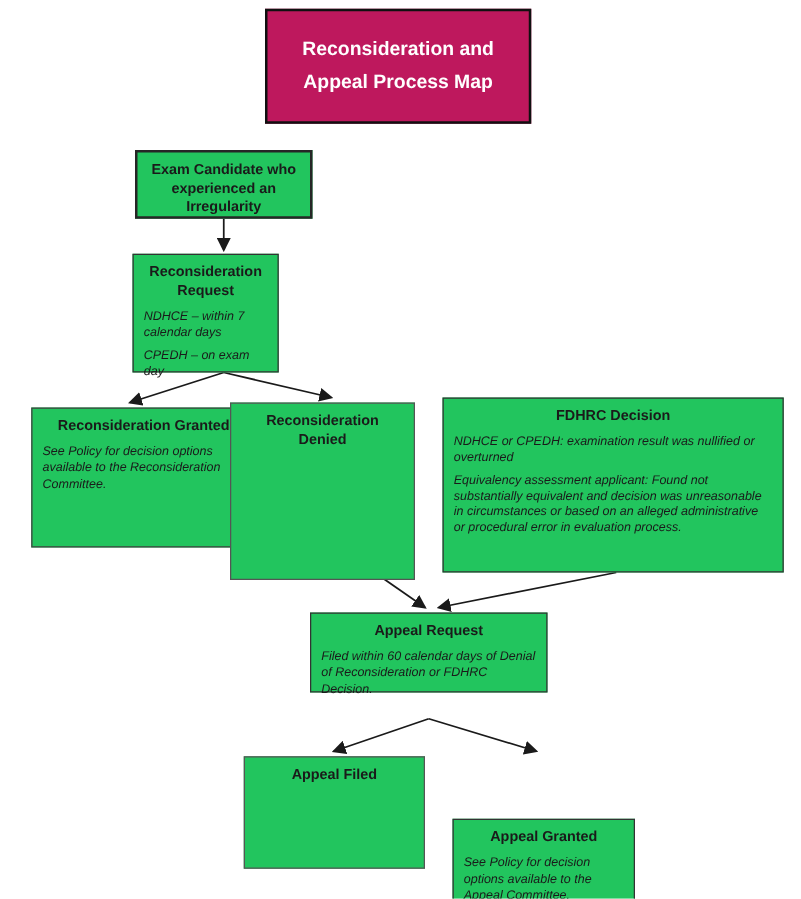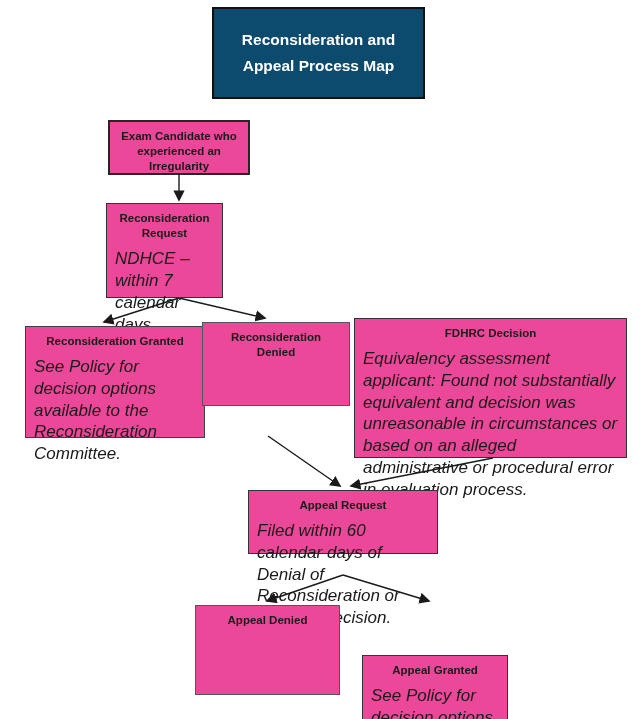--- a/index.html
+++ b/index.html
@@ -17,34 +17,34 @@
   }
   .connector-layer {
     position: absolute;
     left: 0; top: 0;
     width: 641px; height: 719px;
     pointer-events: none;
   }
   .node {
     position: absolute;
     box-sizing: border-box;
-    background: #ec4899;
+    background: #22c55e;
     border: 1.5px solid #3f3f3f;
     color: #1a1a1a;
   }
   .node .node-title {
     font-weight: bold;
     font-size: 11.5px;
     line-height: 1.32;
     text-align: center;
     padding: 7px 10px 2px 10px;
   }
   .node .node-body {
     font-style: italic;
-    font-size: 17px;
+    font-size: 10px;
     line-height: 1.28;
     text-align: left;
     margin: 0;
     padding: 5px 8px 0 8px;
   }
   .title-banner {
     position: absolute;
     left: 212px; top: 7px;
     width: 213px; height: 92px;
     box-sizing: border-box;
@@ -55,21 +55,21 @@
     text-align: center;
     font-weight: bold;
     font-size: 15.5px;
     line-height: 1.65;
     padding: 0 14px;
   }
   
   .n-exam        { left:108px; top:120px; width:142px; height:55px;  border-width:2px; border-color:#262626; }
   .n-request     { left:106px; top:203px; width:117px; height:95px;  border-width:1.5px; border-color:#333333; }
   .n-granted     { left:25px;  top:326px; width:180px; height:112px; }
-  .n-denied      { left:202px; top:322px; width:148px; height:84px; border-color:#555555; }
+  .n-denied      { left:184px; top:322px; width:148px; height:142px; border-color:#555555; }
   .n-fdhrc       { left:354px; top:318px; width:273px; height:140px; border-color:#333333; }
   .n-appeal-req  { left:248px; top:490px; width:190px; height:64px;  border-color:#333333; }
   .n-app-denied  { left:195px; top:605px; width:145px; height:90px;  border-color:#555555; }
   .n-app-granted { left:362px; top:639px; width:146px; height:71px;  border-color:#333333;margin-top:16px; }
 </style>
 </head>
 <body>
 
 <div class="canvas">
 
@@ -81,21 +81,21 @@
     </defs>
     <line x1="179" y1="175" x2="179" y2="200" stroke="#1a1a1a" stroke-width="1.4" marker-end="url(#arrow)"></line>
     <line x1="179" y1="298" x2="104" y2="322" stroke="#1a1a1a" stroke-width="1.4" marker-end="url(#arrow)"></line>
     <line x1="179" y1="298" x2="265" y2="318" stroke="#1a1a1a" stroke-width="1.4" marker-end="url(#arrow)"></line>
     <line x1="268" y1="436" x2="340" y2="486" stroke="#1a1a1a" stroke-width="1.4" marker-end="url(#arrow)"></line>
     <line x1="493" y1="458" x2="351" y2="486" stroke="#1a1a1a" stroke-width="1.4" marker-end="url(#arrow)"></line>
     <line x1="343" y1="575" x2="267" y2="601" stroke="#1a1a1a" stroke-width="1.4" marker-end="url(#arrow)"></line>
     <line x1="343" y1="575" x2="429" y2="601" stroke="#1a1a1a" stroke-width="1.4" marker-end="url(#arrow)"></line>
   </svg>
 
-  <div class="title-banner" style="background:#0c4a6e; color:#ffffff;">
+  <div class="title-banner" style="background:#be185d; color:#ffffff;">
     <span>Reconsideration and Appeal Process Map</span>
   </div>
 
   <div class="node n-exam">
     <div class="node-title">Exam Candidate who experienced an Irregularity</div>
   </div>
 
   <div class="node n-request">
     <div class="node-title">Reconsideration Request</div>
     <p class="node-body">NDHCE – within 7 calendar days</p>
@@ -106,30 +106,31 @@
     <div class="node-title">Reconsideration Granted</div>
     <p class="node-body">See Policy for decision options available to the Reconsideration Committee.</p>
   </div>
 
   <div class="node n-denied">
     <div class="node-title">Reconsideration Denied</div>
   </div>
 
   <div class="node n-fdhrc">
     <div class="node-title">FDHRC Decision</div>
+    <p class="node-body">NDHCE or CPEDH: examination result was nullified or overturned</p>
     <p class="node-body">Equivalency assessment applicant: Found not substantially equivalent and decision was unreasonable in circumstances or based on an alleged administrative or procedural error in evaluation process.</p>
   </div>
 
   <div class="node n-appeal-req">
     <div class="node-title">Appeal Request</div>
     <p class="node-body">Filed within 60 calendar days of Denial of Reconsideration or FDHRC Decision.</p>
   </div>
 
   <div class="node n-app-denied">
-    <div class="node-title">Appeal Denied</div>
+    <div class="node-title">Appeal Filed</div>
   </div>
 
   <div class="node n-app-granted">
     <div class="node-title">Appeal Granted</div>
     <p class="node-body">See Policy for decision options available to the Appeal Committee.</p>
   </div>
 
 </div>
 
 </body></html>

